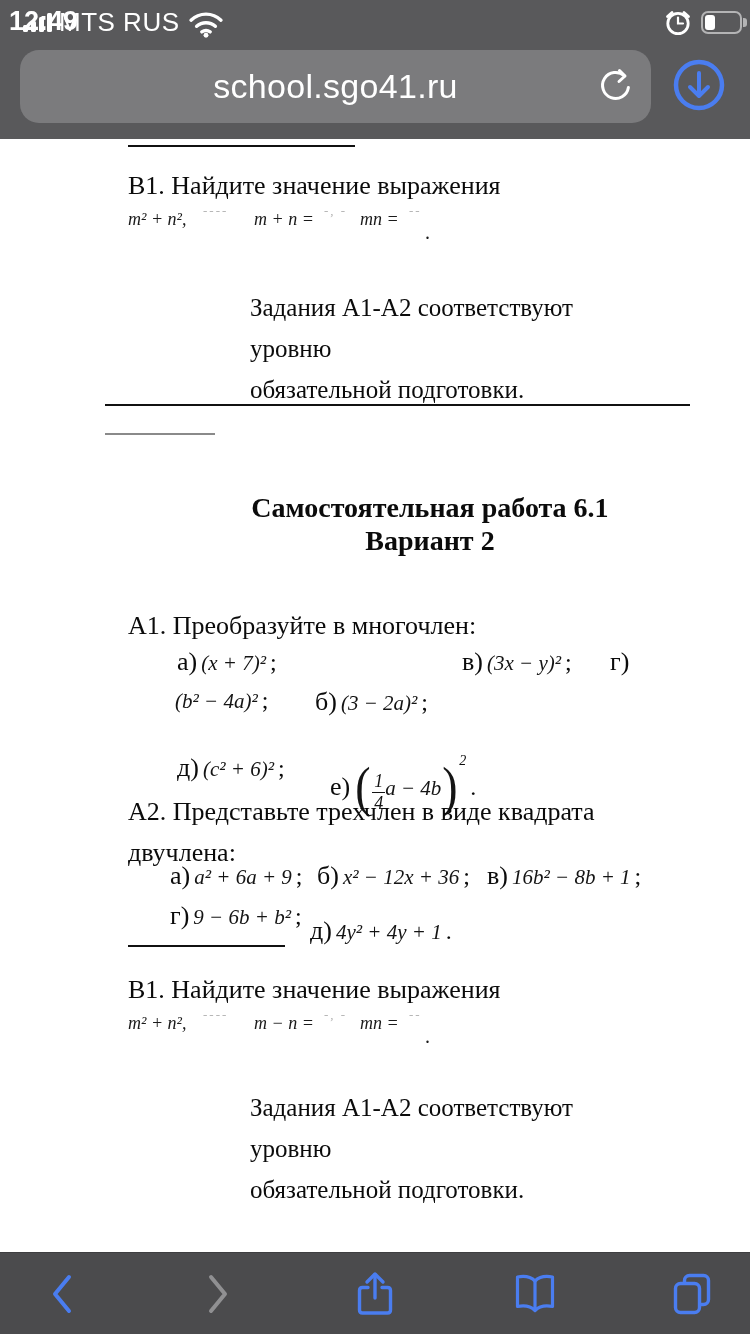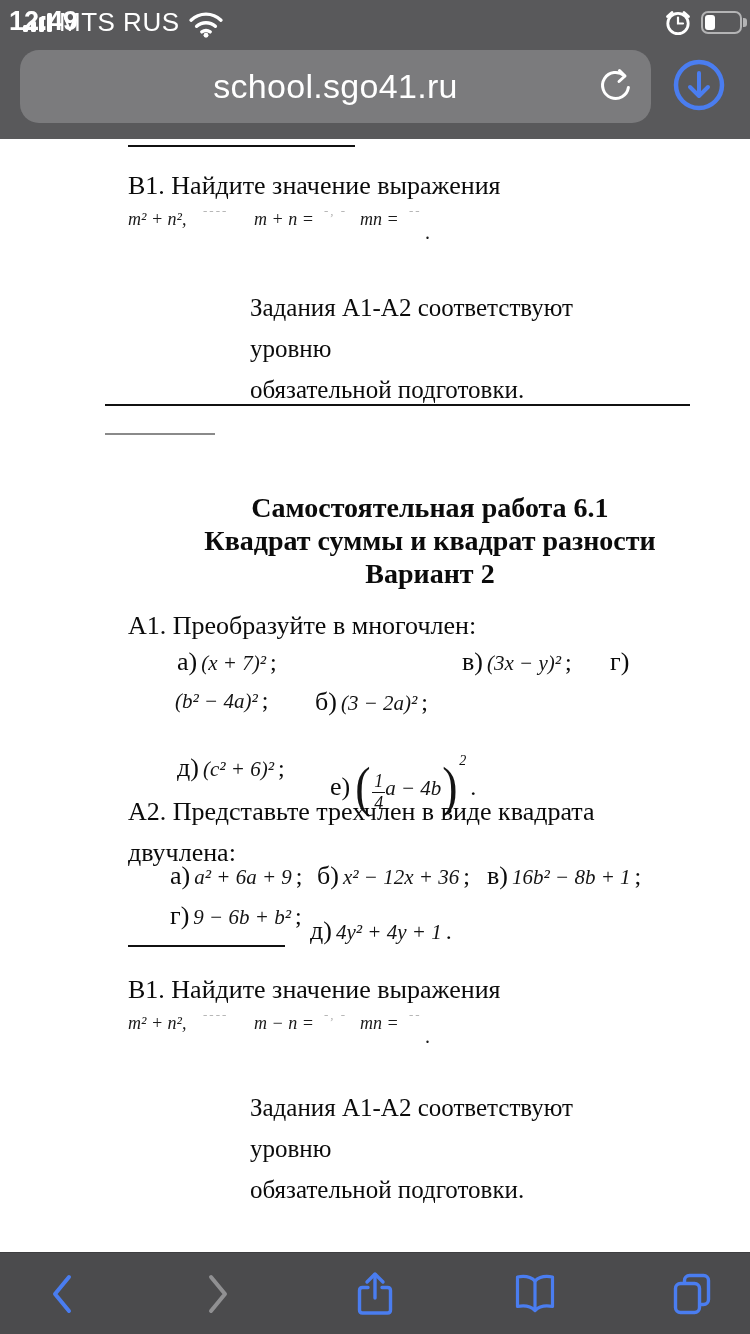--- a/index.html
+++ b/index.html
@@ -140,21 +140,20 @@
     <div class="note" style="left:250px;top:148px;width:400px;">
       <div>Задания А1-А2  соответствуют уровню</div>
       <div>обязательной подготовки.</div>
     </div>
 
     <div class="rule" style="left:105px;top:265px;width:585px;"></div>
     <div class="rule gray" style="left:105px;top:294px;width:110px;"></div>
 
     <div class="title-block" style="left:135px;top:352px;width:590px;">
       <div>Самостоятельная работа 6.1</div>
-      <div>Квадрат суммы и квадрат разности</div>
       <div>Вариант 2</div>
     </div>
 
     <div class="h-serif" style="left:128px;top:472px;">А1. Преобразуйте в многочлен:</div>
 
     <div class="mrow" style="left:177px;top:508px;width:520px;height:40px;">
       <span class="fitem" style="left:0;">
         <span class="mlabel">а)</span>
         <span class="mexpr">(x + 7)²</span>
         <span class="msep">;</span>

